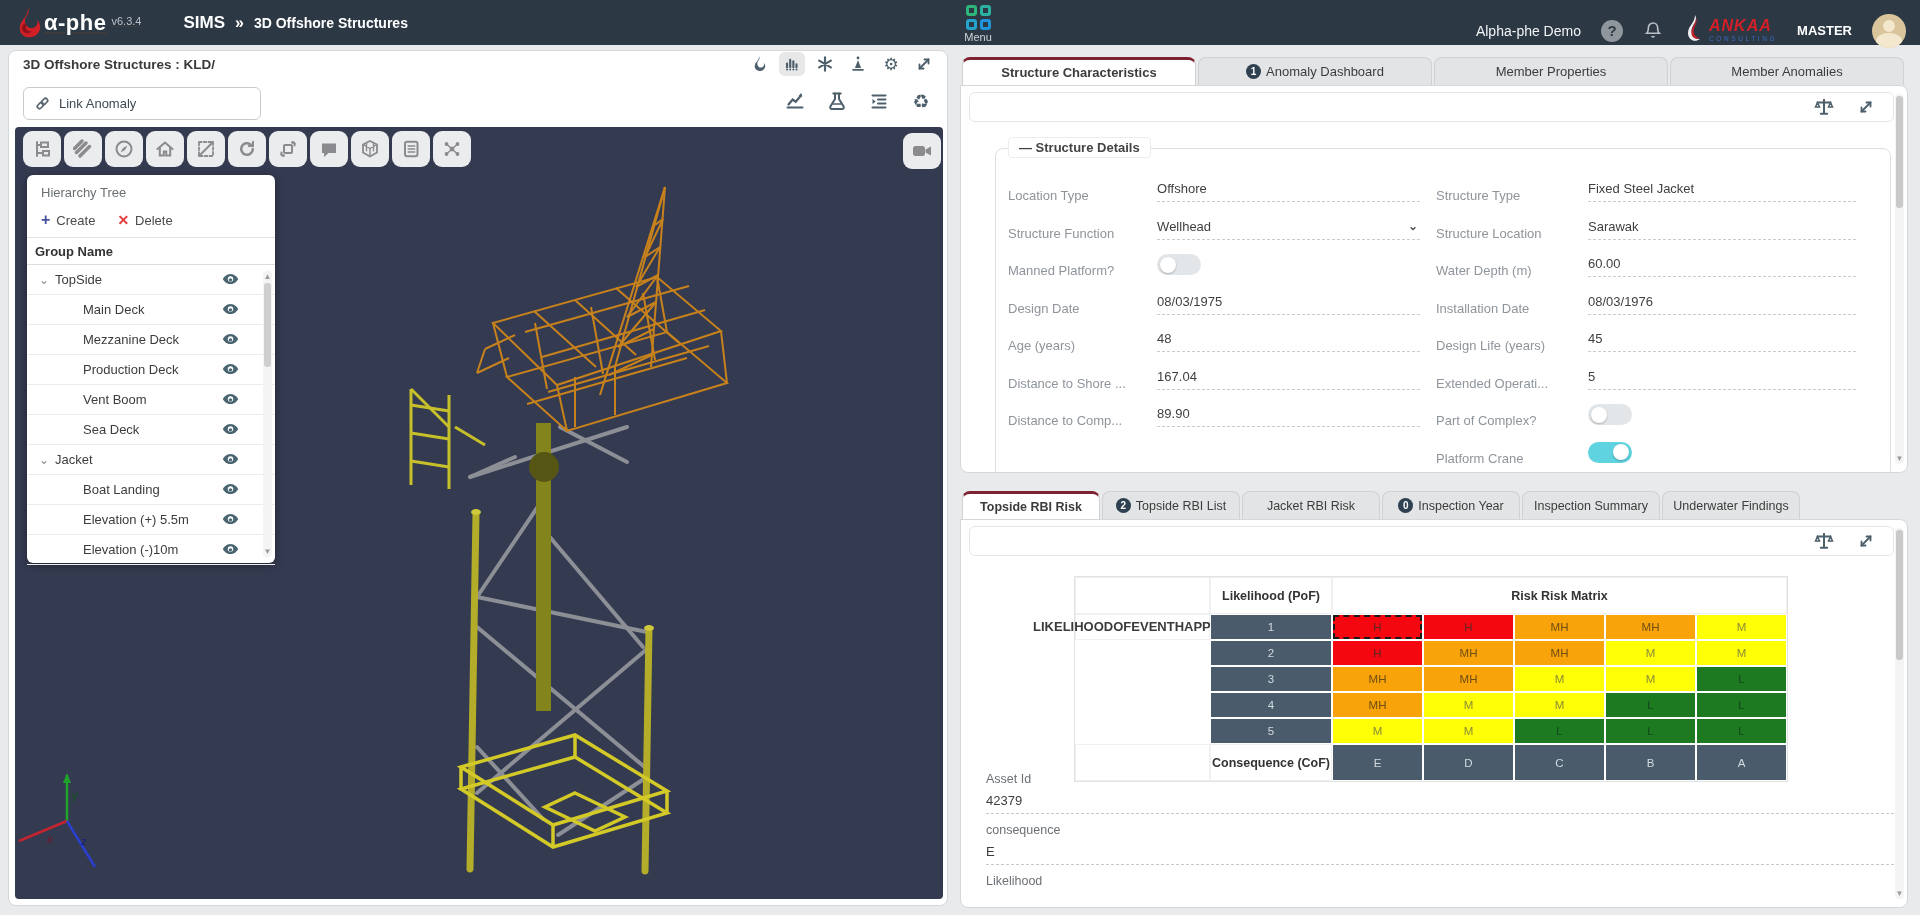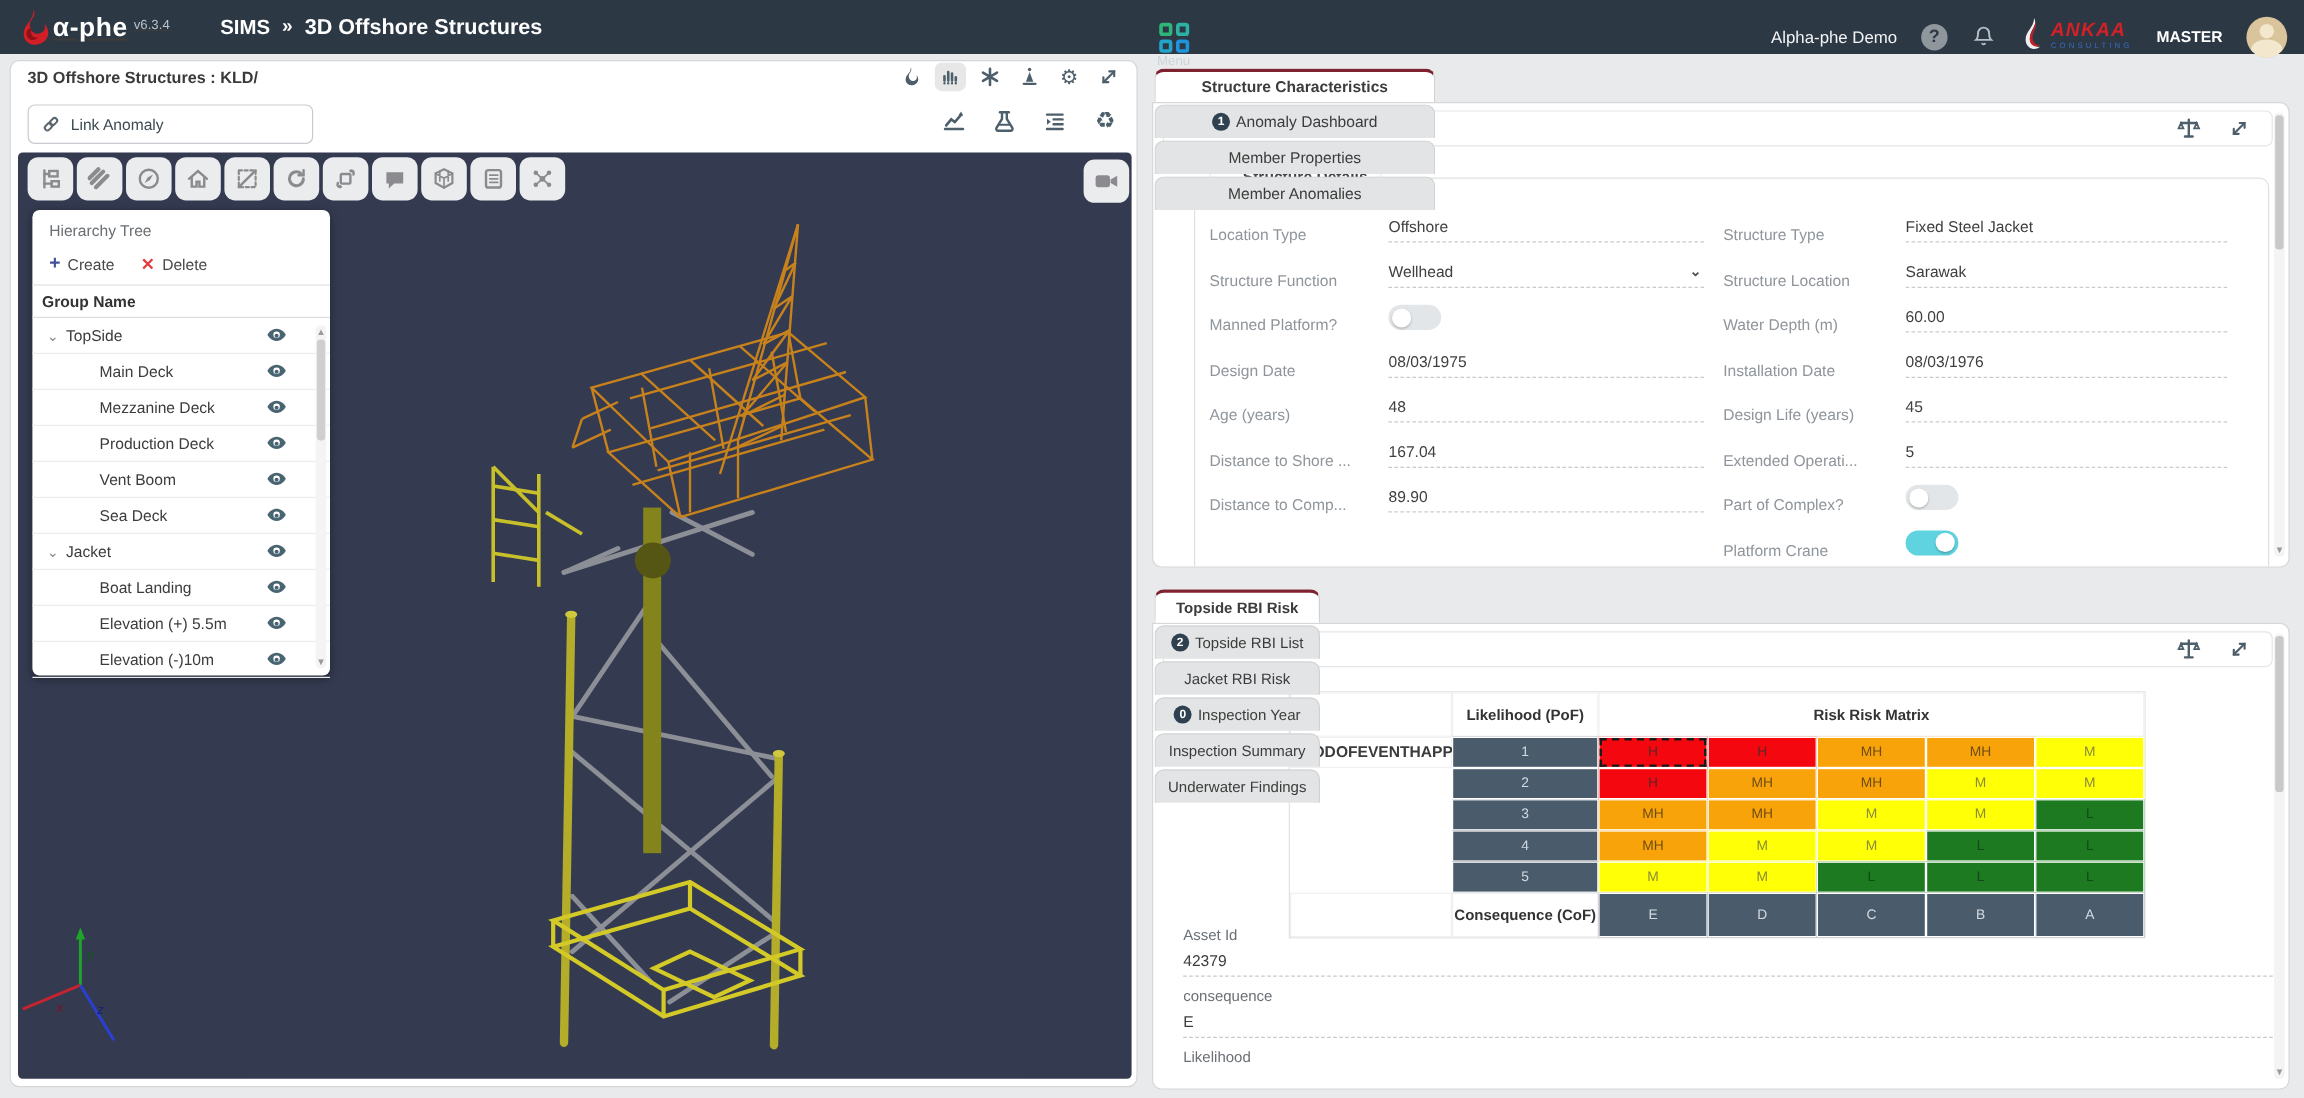--- a/index.html
+++ b/index.html
@@ -7,22 +7,22 @@
   body { font-family:"Liberation Sans", sans-serif; background:#e9eaeb; position:relative; color:#3c3c3c; }
 
   
   .topbar { position:absolute; left:0; top:0; width:1920px; height:45px; background:#2c3844; display:flex; align-items:center; }
   .brand-wrap { display:flex; align-items:center; margin-left:14px;text-decoration:underline; }
   .brand { color:#fff; font-size:22px; font-weight:bold; letter-spacing:.5px; margin-left:2px; }
   .version { color:#b9c2c9; font-size:11px; margin-left:5px; margin-bottom:3px; }
   .crumbs { display:flex; align-items:center; margin-left:42px; gap:10px; color:#fff; }
   .crumb-app { font-size:17px; font-weight:bold; }
   .crumb-sep { font-size:16px; font-weight:bold; }
-  .crumb-page { font-size:18px; font-weight:bold; }
-  .menu-block { position:absolute; left:952px; top:17px; width:52px; text-align:center; cursor:pointer; }
+  .crumb-page { font-size:14px; font-weight:bold; }
+  .menu-block { position:absolute; left:952px; top:2px; width:52px; text-align:center; cursor:pointer; }
   .menu-grid { display:inline-grid; grid-template-columns:11px 11px; grid-gap:3px; }
   .menu-grid span { width:11px; height:11px; border-radius:3px; border:3px solid; }
   .menu-label { font-size:11px; color:#cdd4d9; margin-top:1px; }
   .top-right { position:absolute; right:14px; top:0; height:61px; display:flex; align-items:center; gap:20px; }
   .workspace { color:#f2f4f5; font-size:14px; }
   .help-circle { width:22px; height:22px; border-radius:50%; background:#8f979d; color:#2c3844; font-weight:bold; font-size:15px; display:flex; align-items:center; justify-content:center; }
   .ankaa { display:flex; align-items:center; gap:2px; }
   .ankaa-text { display:flex; flex-direction:column; line-height:1; }
   .ankaa-name { color:#d42027; font-weight:bold; font-style:italic; font-size:16px; letter-spacing:1px; }
   .ankaa-sub { color:#3a6bc4; font-size:6.5px; letter-spacing:2.6px; margin-top:2px; }
@@ -63,21 +63,21 @@
   .tree-rows { position:relative; }
   .tree-row { height:30px; display:flex; align-items:center; border-bottom:1px solid #ececec; padding-left:12px; cursor:pointer; position:relative; }
   .tree-row .caret { width:16px; color:#8a8a8a; font-size:12px; }
   .tree-row.lvl1 { padding-left:40px; }
   .tree-row .eye { position:absolute; right:36px; top:8px; }
   .tree-scroll { position:absolute; right:3px; top:96px; width:9px; height:286px; background:#f4f4f4; border-radius:4px; }
   .tree-thumb { position:absolute; left:1px; top:12px; width:7px; height:84px; background:#cfcfcf; border-radius:3px; }
   .scroll-arrow { position:absolute; left:0; width:9px; text-align:center; font-size:8px; color:#9a9a9a; }
 
   
-  .tabs { position:absolute; display:flex; gap:2px; z-index:2;flex-direction:column; }
+  .tabs { position:absolute; display:flex; gap:2px; z-index:2; }
   .tab { background:#e3e4e5; border:1px solid #cfd1d3; border-bottom:none; border-radius:8px 8px 0 0; display:flex; align-items:center; justify-content:center; gap:5px; font-size:13px; color:#3c3c3c; height:28px; cursor:pointer; }
   .tab.active { background:#fff; border-top:3px solid #7e2231; font-weight:bold; }
   .badge { min-width:15px; height:15px; border-radius:50%; background:#2f4050; color:#fff; font-size:10px; font-weight:bold; display:flex; align-items:center; justify-content:center; }
   .top-tabs { left:962px; top:57px; }
   .top-tabs .tab { width:234px; }
   .bottom-tabs { left:962px; top:491px; }
   .bottom-tabs .tab { width:138px; font-size:12.5px; }
 
   .right-top-card { left:960px; top:85px; width:948px; height:388px; overflow:hidden; border-top-left-radius:0; }
   .right-bottom-card { left:960px; top:519px; width:948px; height:389px; overflow:hidden; border-top-left-radius:0; }

